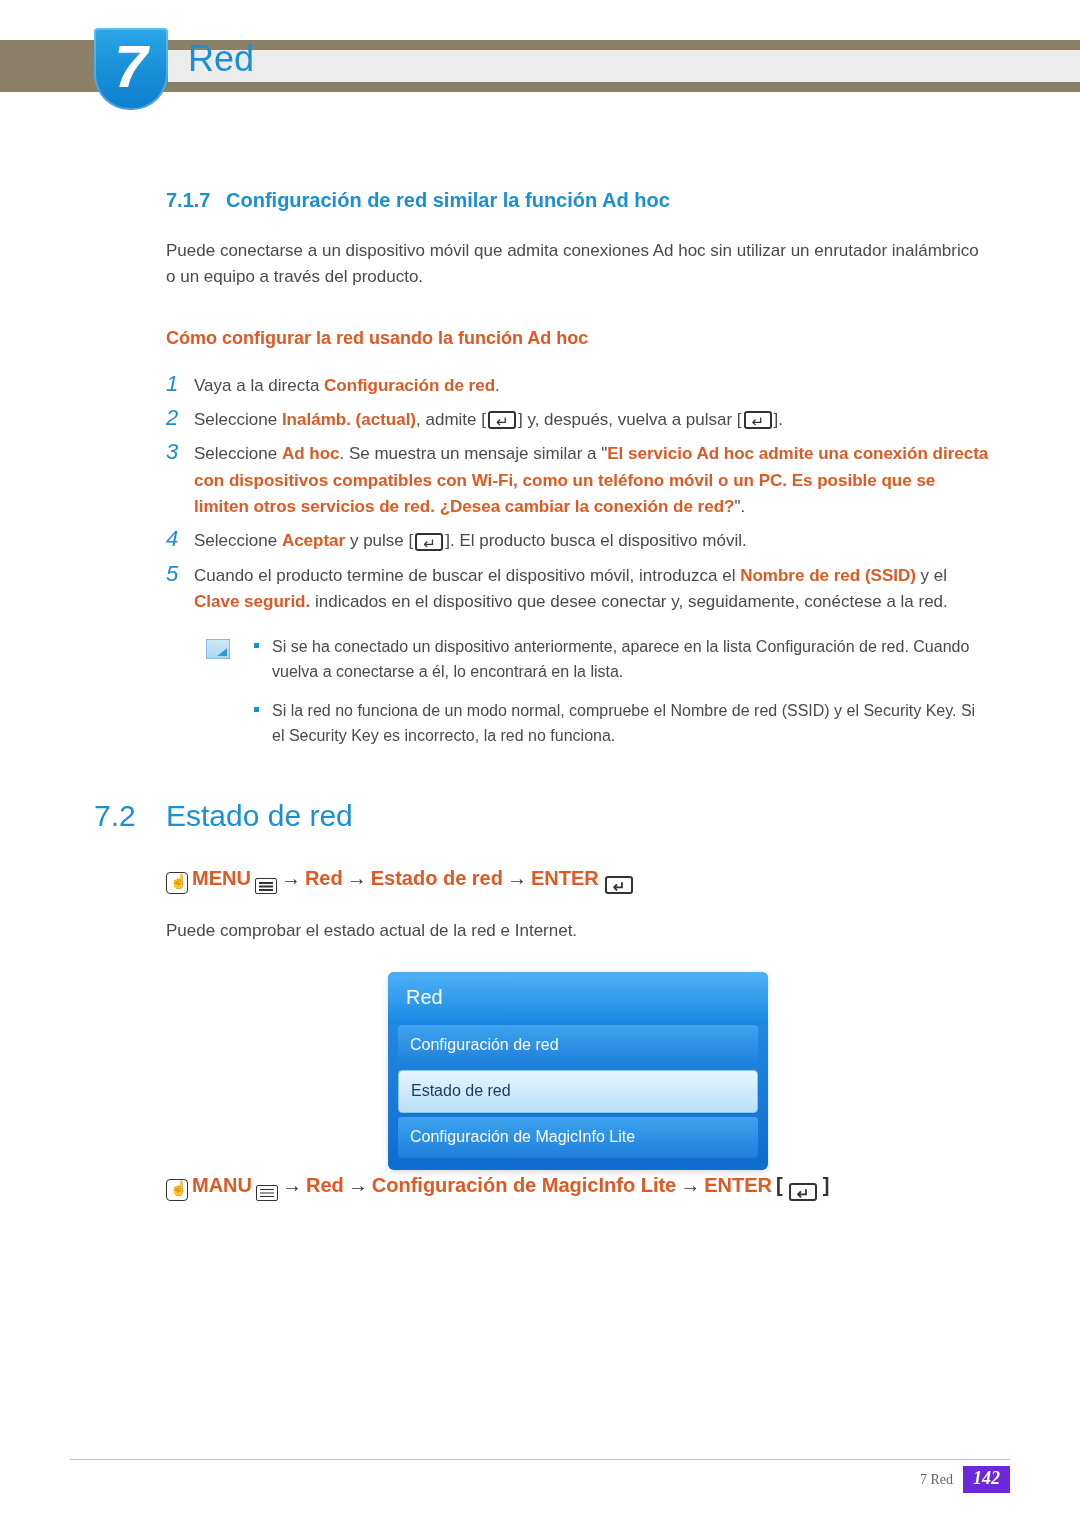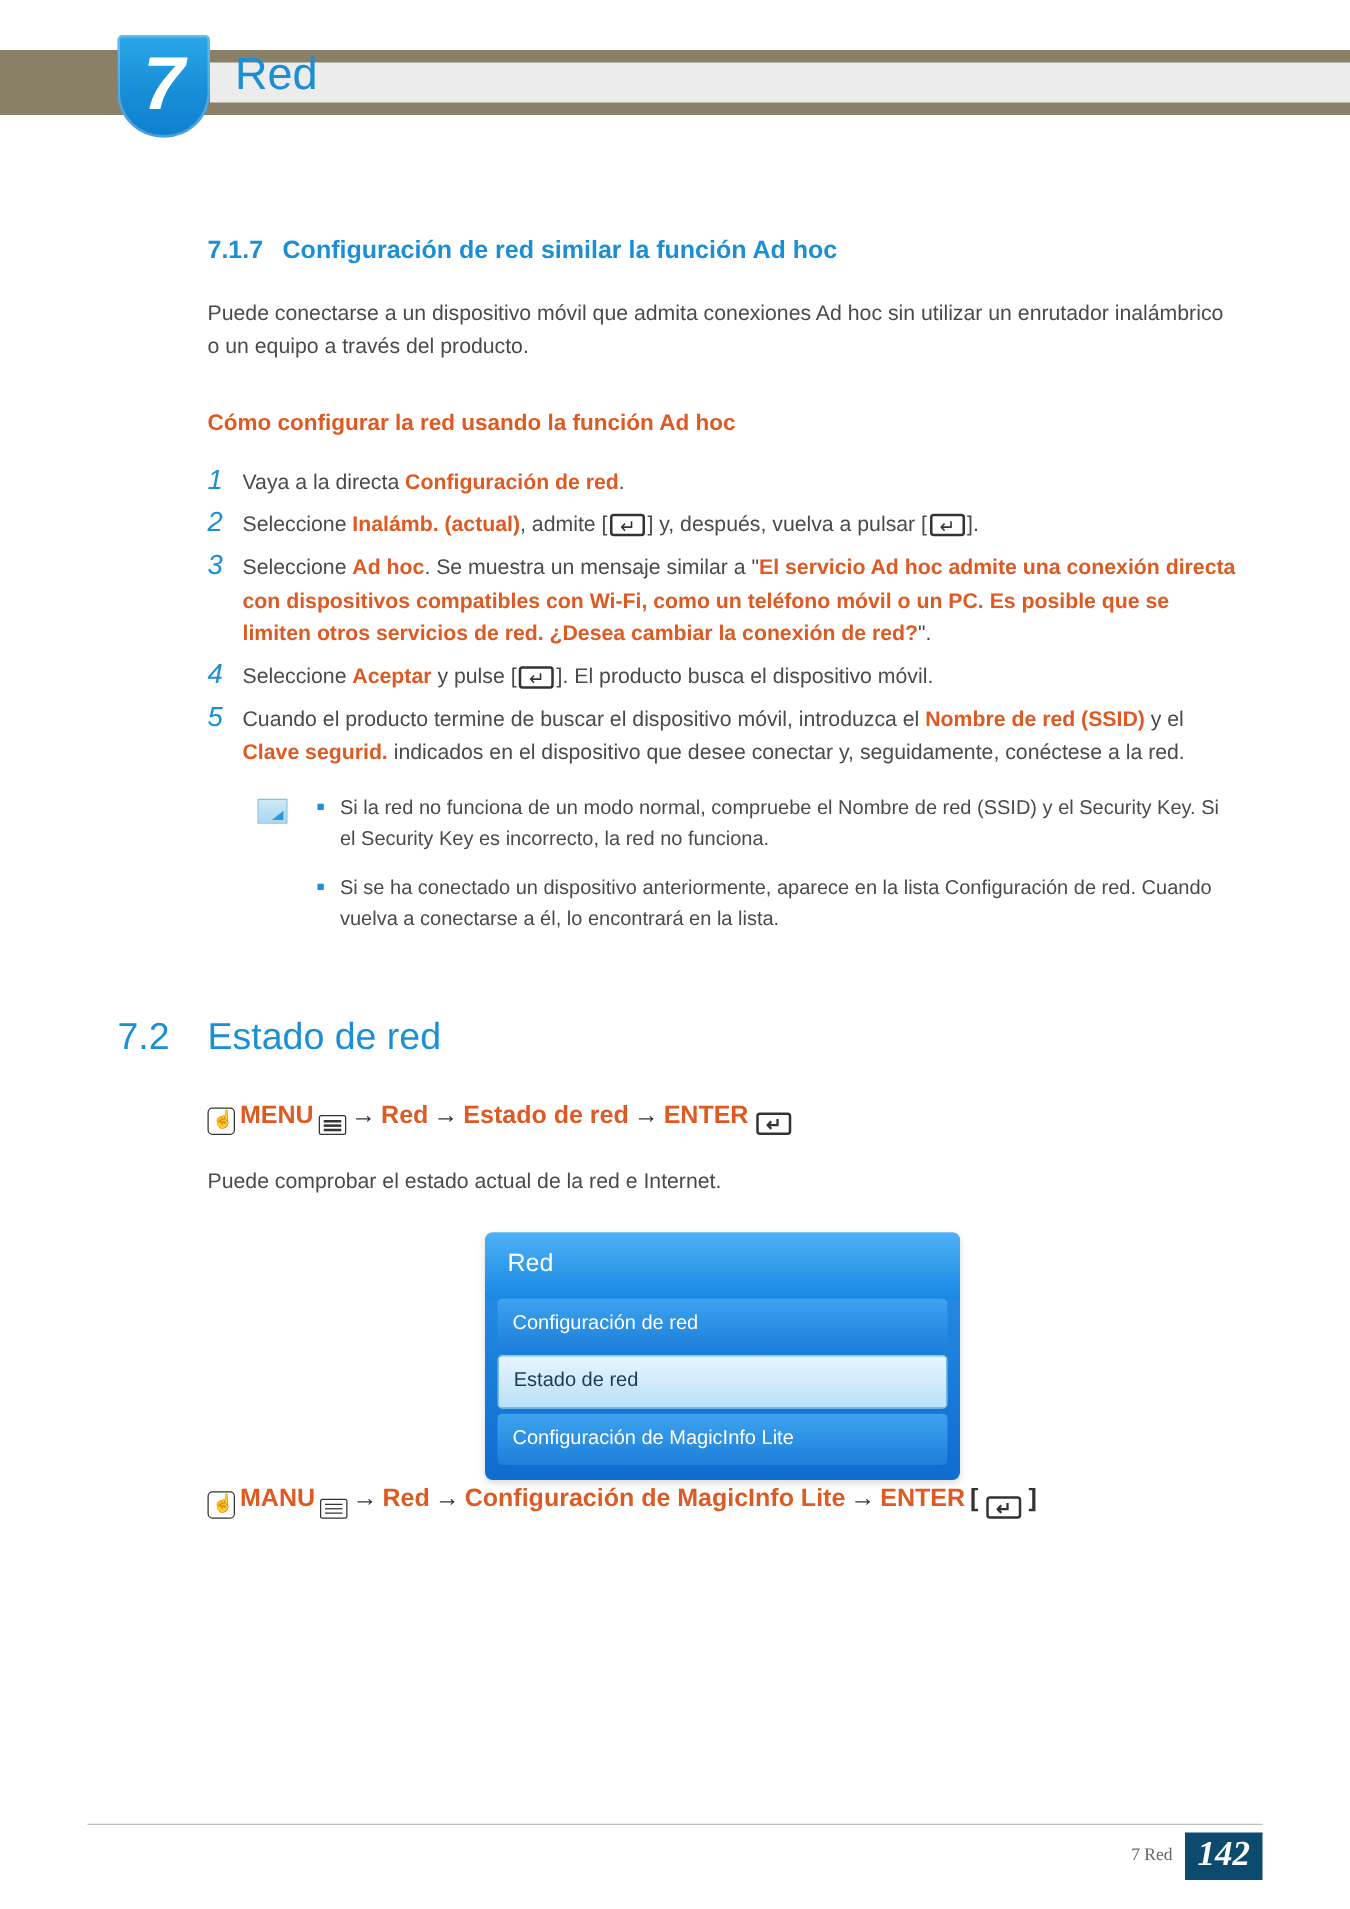--- a/index.html
+++ b/index.html
@@ -149,21 +149,21 @@
     position: absolute;
     left: 0;
     top: 8px;
     width: 5px;
     height: 5px;
     background: #1a8fd6;
   }
   .section-row {
     display: flex;
     align-items: flex-end;
-    margin-top: 44px;
+    margin-top: 30px;
     margin-bottom: 24px;
     margin-left: -72px;
   }
   .section-num {
     width: 72px;
     color: #1a8fd6;
     font-size: 30px;
   }
   .section-title {
     color: #1a8fd6;
@@ -256,23 +256,23 @@
     top: 6px;
     display: flex;
     align-items: center;
     gap: 10px;
   }
   .footer-chapter {
     font-size: 14px;
     color: #666;
   }
   .footer-page {
-    background: #0c4a6e;
+    background: #6d28d9;
     color: #fff;
-    font-size: 28px;
+    font-size: 18px;
     font-weight: bold;
     font-style: italic;
     padding: 2px 10px 4px 10px;
   }
 </style>
 </head>
 <body>
 
 <div class="top-bar"></div>
 <div class="top-bar-inner"></div>
@@ -323,22 +323,22 @@
   <div class="ol-row">
     <div class="ol-num">5</div>
     <div class="ol-body">
       <span>Cuando el producto termine de buscar el dispositivo móvil, introduzca el </span><span class="bold-orange">Nombre de red (SSID)</span><span> y el </span><span class="bold-orange">Clave segurid.</span><span> indicados en el dispositivo que desee conectar y, seguidamente, conéctese a la red.</span>
     </div>
   </div>
 
   <div class="note-wrap">
     <div class="note-icon"></div>
     <ul class="note-list">
+      <li>Si se ha conectado un dispositivo anteriormente, aparece en la lista Configuración de red. Cuando vuelva a conectarse a él, lo encontrará en la lista.</li>
       <li>Si la red no funciona de un modo normal, compruebe el Nombre de red (SSID) y el Security Key. Si el Security Key es incorrecto, la red no funciona.</li>
-      <li>Si se ha conectado un dispositivo anteriormente, aparece en la lista Configuración de red. Cuando vuelva a conectarse a él, lo encontrará en la lista.</li>
     </ul>
   </div>
 
   <div class="section-row">
     <div class="section-num">7.2</div>
     <div class="section-title">Estado de red</div>
   </div>
 
   <div class="nav-path">
     <span class="icon-hand"></span>

